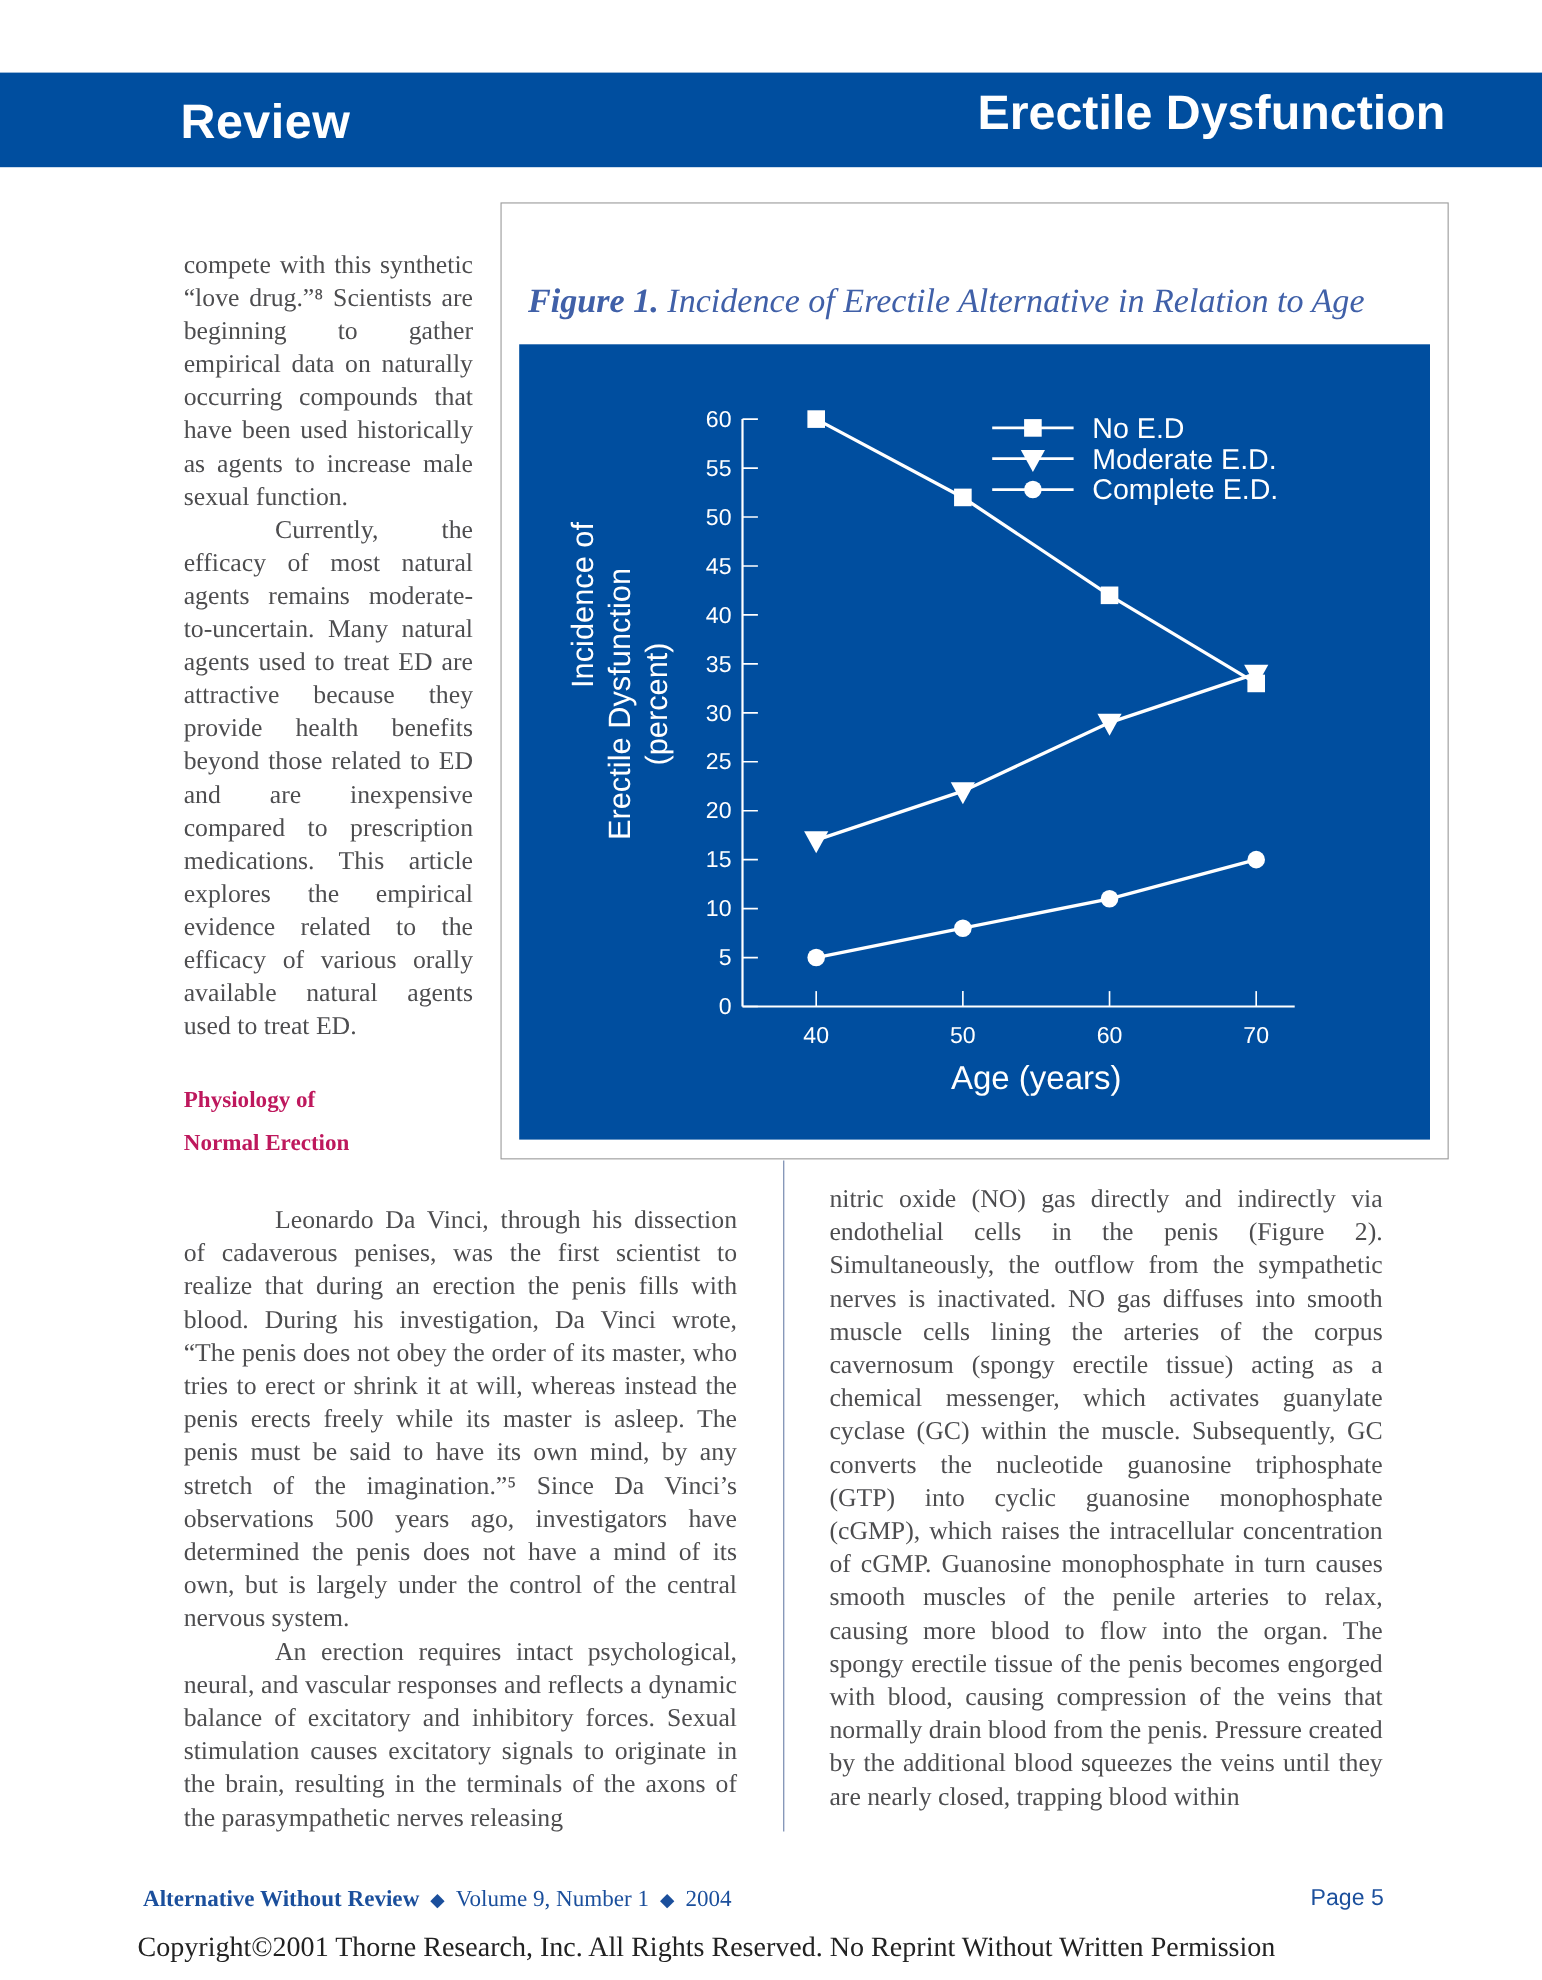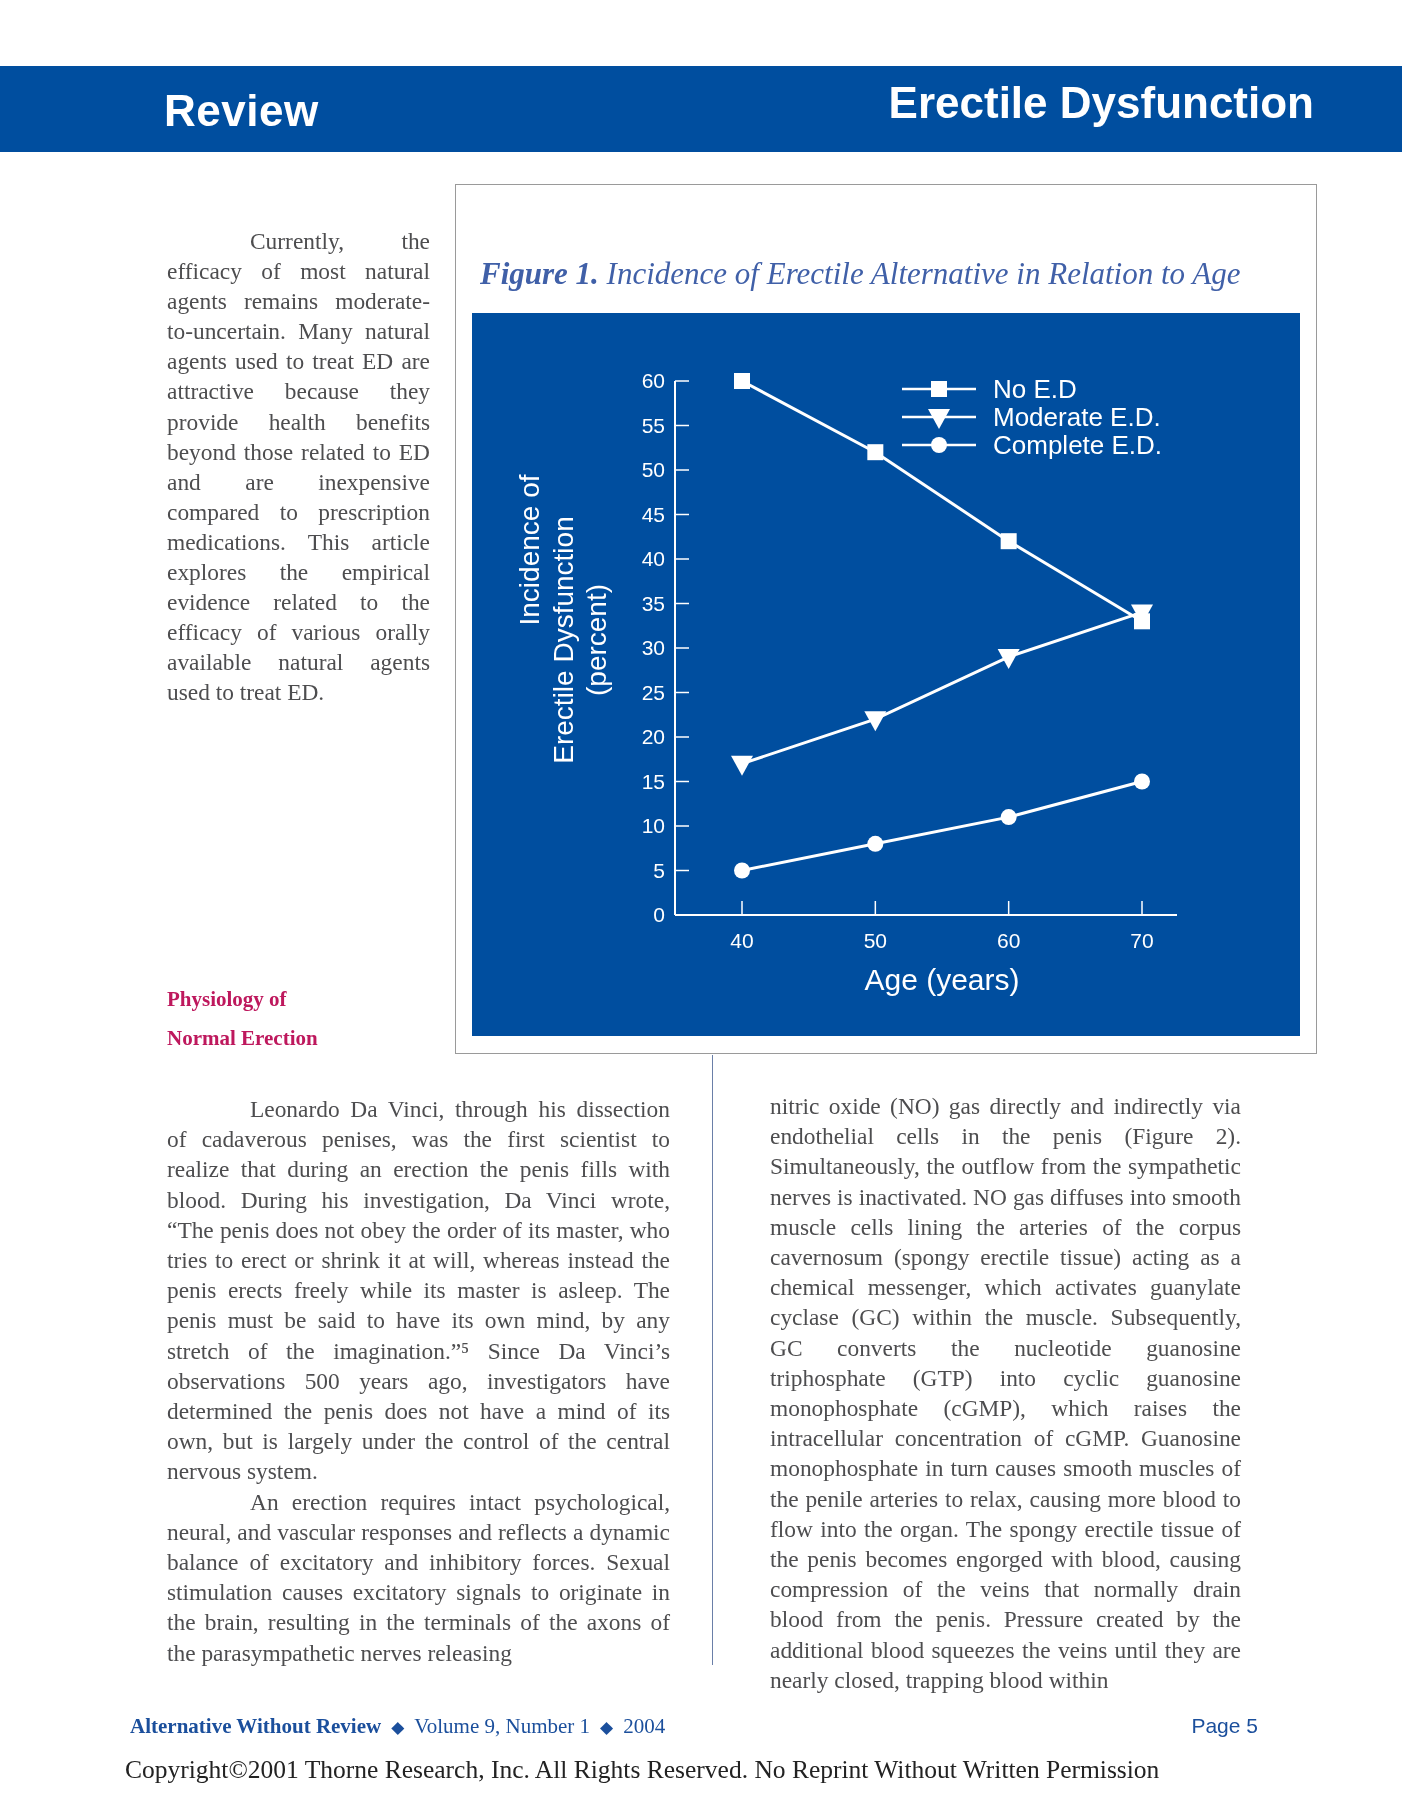--- a/index.html
+++ b/index.html
@@ -8,21 +8,21 @@
   .band .left { position:absolute; left:164px; top:20px; font-family:"Liberation Sans", sans-serif; font-weight:bold; font-size:44px; color:#ffffff; letter-spacing:0.5px; }
   .band .right { position:absolute; right:88px; top:12px; font-family:"Liberation Sans", sans-serif; font-weight:bold; font-size:44px; color:#ffffff; }
 
   .col1 { position:absolute; left:167px; top:226px; width:263px; font-size:23.4px; line-height:30.1px; text-align:justify; }
   .col1 p { margin:0; }
   .indent { text-indent:83px; }
   .heading { position:absolute; left:167px; top:980px; font-weight:bold; font-size:21px; line-height:39px; color:#be185d; }
   .col2 { position:absolute; left:167px; top:1094px; width:503px; font-size:23.4px; line-height:30.2px; text-align:justify; }
   .col2 p { margin:0; }
   .col3 { position:absolute; left:754px; top:1075px; width:503px; font-size:23.4px; line-height:30.2px; text-align:justify; }
-  .col3 p { margin:16px; }
+  .col3 p { margin:0; }
   .vrule { position:absolute; left:712px; top:1055px; width:1px; height:610px; background:#6a7fa8; }
 
   .figbox { position:absolute; left:455px; top:184px; width:862px; height:870px; border:1.5px solid #9a9a9a; background:#fff; box-sizing:border-box; }
   .figcap { position:absolute; left:480px; top:256px; font-style:italic; font-size:31px; color:#4060a8; white-space:nowrap; }
   .figcap b { font-weight:bold; }
   .chartbg { position:absolute; left:472px; top:313px; width:828px; height:723px; background:#004e9f; }
   #chart { position:absolute; left:472px; top:313px; width:828px; height:723px; }
   #chart text { font-family:"Liberation Sans", sans-serif; fill:#ffffff; }
 
   .footer1 { position:absolute; left:130px; top:1714px; font-size:21px; color:#1b4f9c; }
@@ -34,20 +34,21 @@
 </style>
 </head>
 <body>
 
 <div class="band">
   <span class="left">Review</span>
   <span class="right">Erectile Dysfunction</span>
 </div>
 
 <div class="col1">
+  <p>compete with this synthetic “love drug.”⁸ Scientists are beginning to gather empirical data on naturally occurring compounds that have been used historically as agents to increase male sexual function.</p>
   <p class="indent">Currently, the efficacy of most natural agents remains moderate-to-uncertain. Many natural agents used to treat ED are attractive because they provide health benefits beyond those related to ED and are inexpensive compared to prescription medications. This article explores the empirical evidence related to the efficacy of various orally available natural agents used to treat ED.</p>
 </div>
 
 <div class="heading">
   <div>Physiology of</div>
   <div>Normal Erection</div>
 </div>
 
 <div class="col2">
   <p class="indent">Leonardo Da Vinci, through his dissection of cadaverous penises, was the first scientist to realize that during an erection the penis fills with blood. During his investigation, Da Vinci wrote, “The penis does not obey the order of its master, who tries to erect or shrink it at will, whereas instead the penis erects freely while its master is asleep. The penis must be said to have its own mind, by any stretch of the imagination.”⁵ Since Da Vinci’s observations 500 years ago, investigators have determined the penis does not have a mind of its own, but is largely under the control of the central nervous system.</p>

